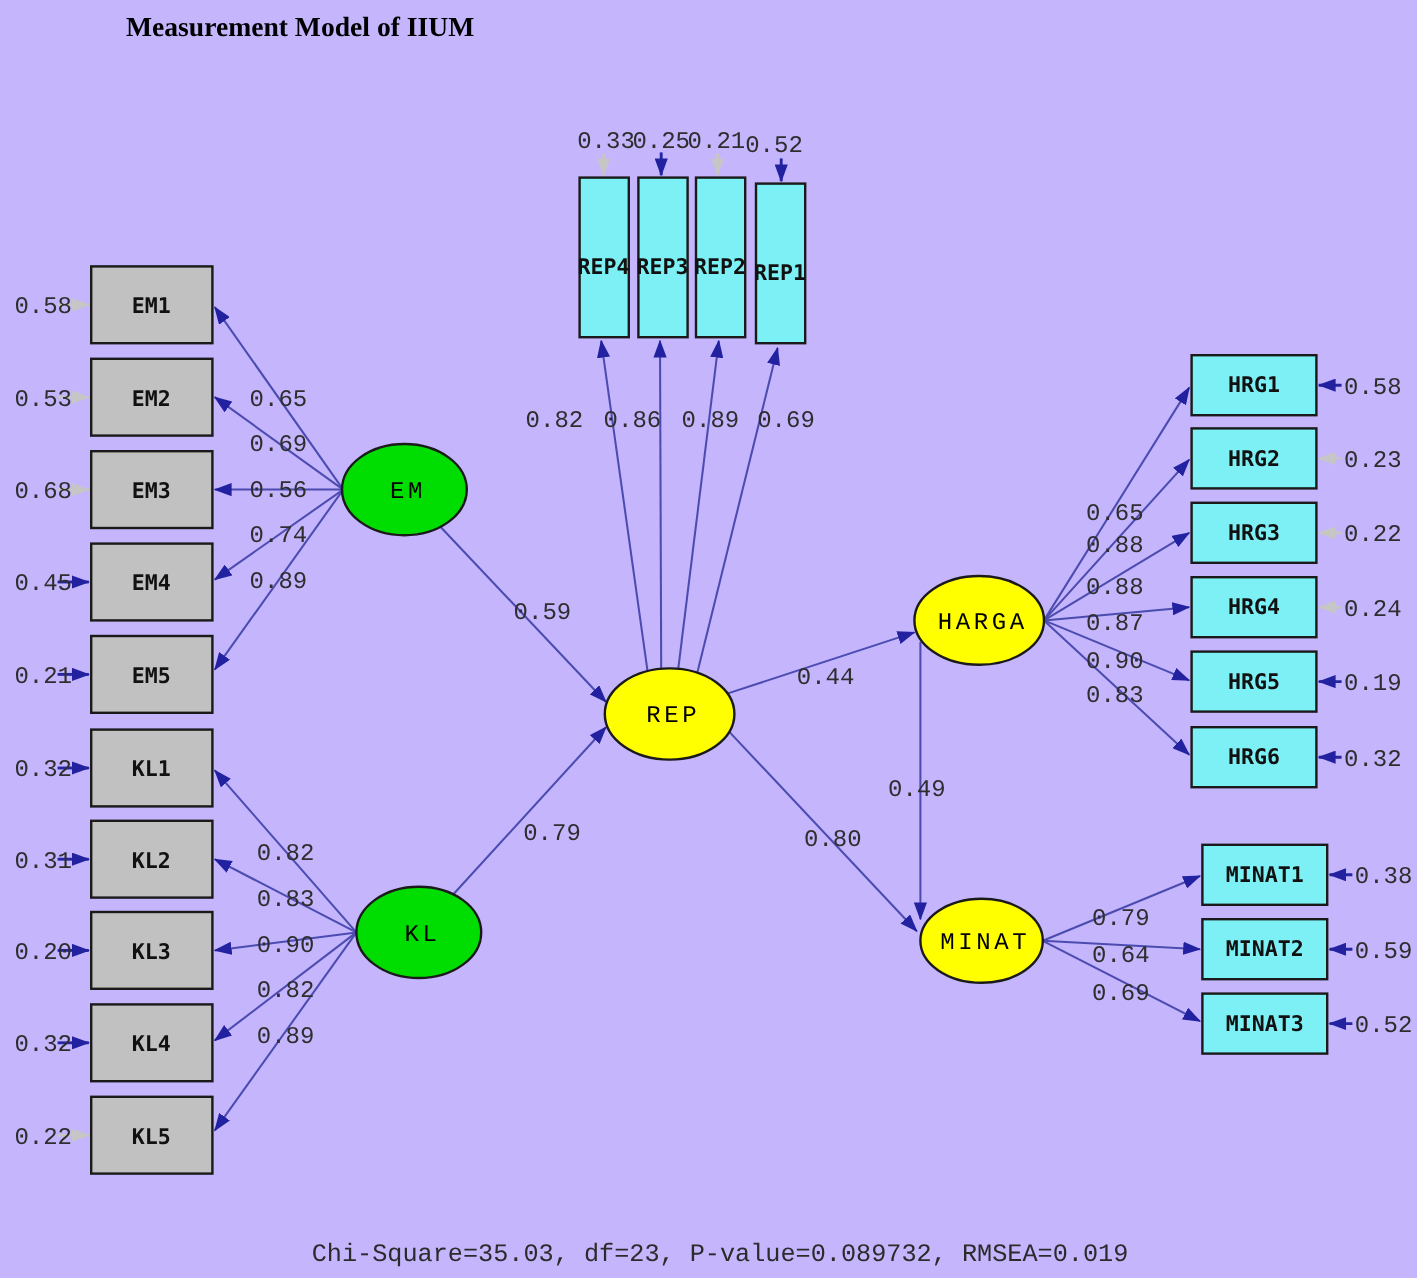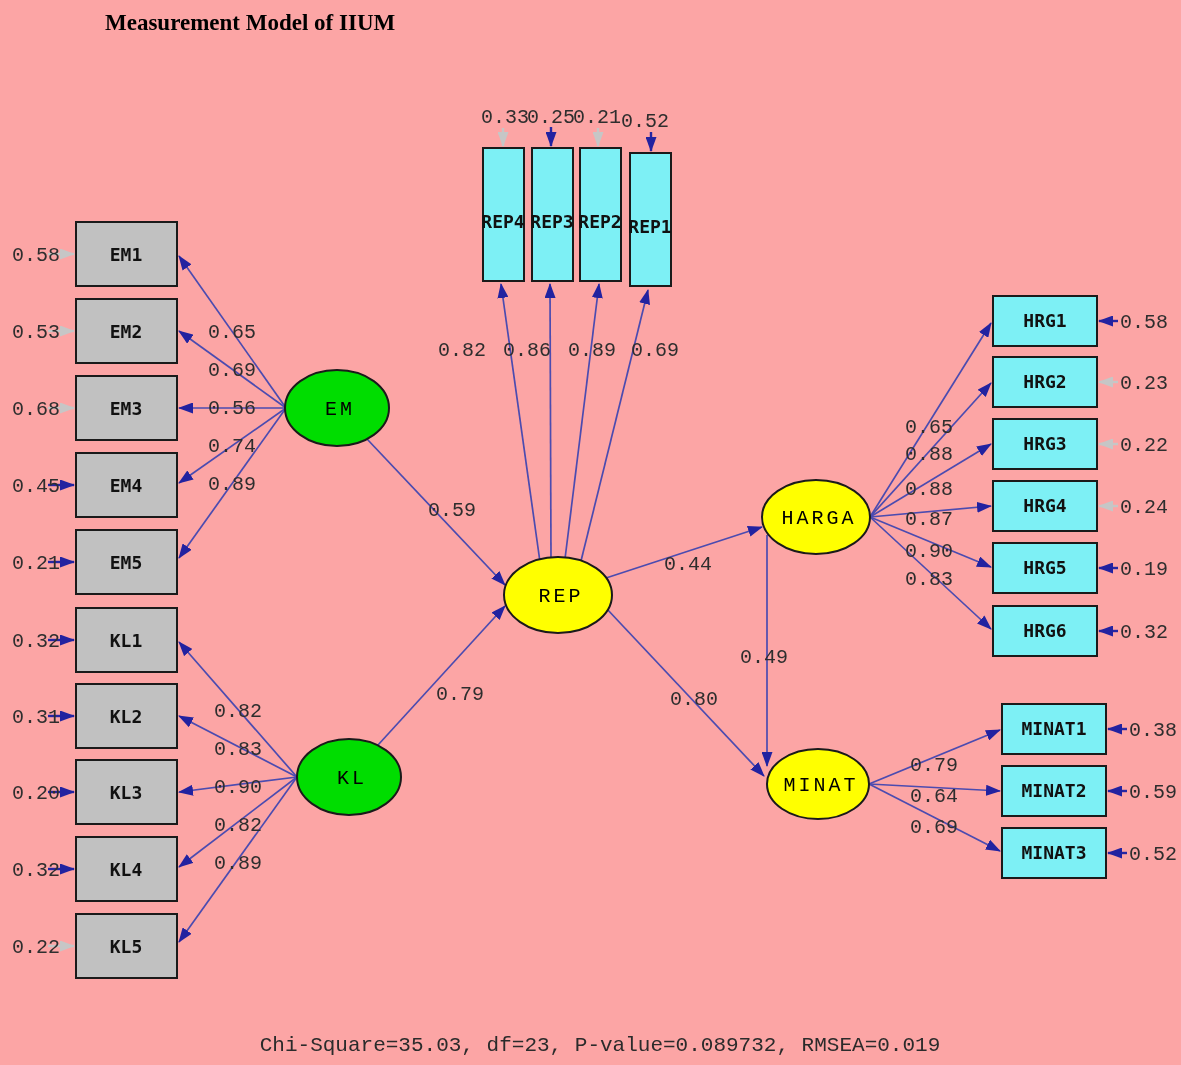--- a/index.html
+++ b/index.html
@@ -1,16 +1,16 @@
 <!DOCTYPE html>
 <html><head>
 <meta charset="utf-8">
 <style>
   html,body{margin:0;padding:0;background:#ffffff;}
-  #stage{position:relative;width:1181px;height:1065px;background:#fca5a5;overflow:hidden;}
+  #stage{position:relative;width:1181px;height:1065px;background:#c4b5fd;overflow:hidden;}
   svg{display:block;}
   .box{stroke:#1a1a1a;stroke-width:2;}
   .ell{stroke:#1a1a1a;stroke-width:2;}
   .edge{stroke:#4b4bb0;stroke-width:1.7;fill:none;}
   .stub-n{stroke:#2626a2;stroke-width:2.4;}
   .stub-g{stroke:#c6c6c6;stroke-width:2.4;}
   .lbl{font:bold 18px "DejaVu Sans Mono", monospace;fill:#111;text-anchor:middle;}
   .num{font:20px "Liberation Mono", monospace;fill:#2e2e2e;}
   .mid{text-anchor:middle;}
   .end{text-anchor:end;}

